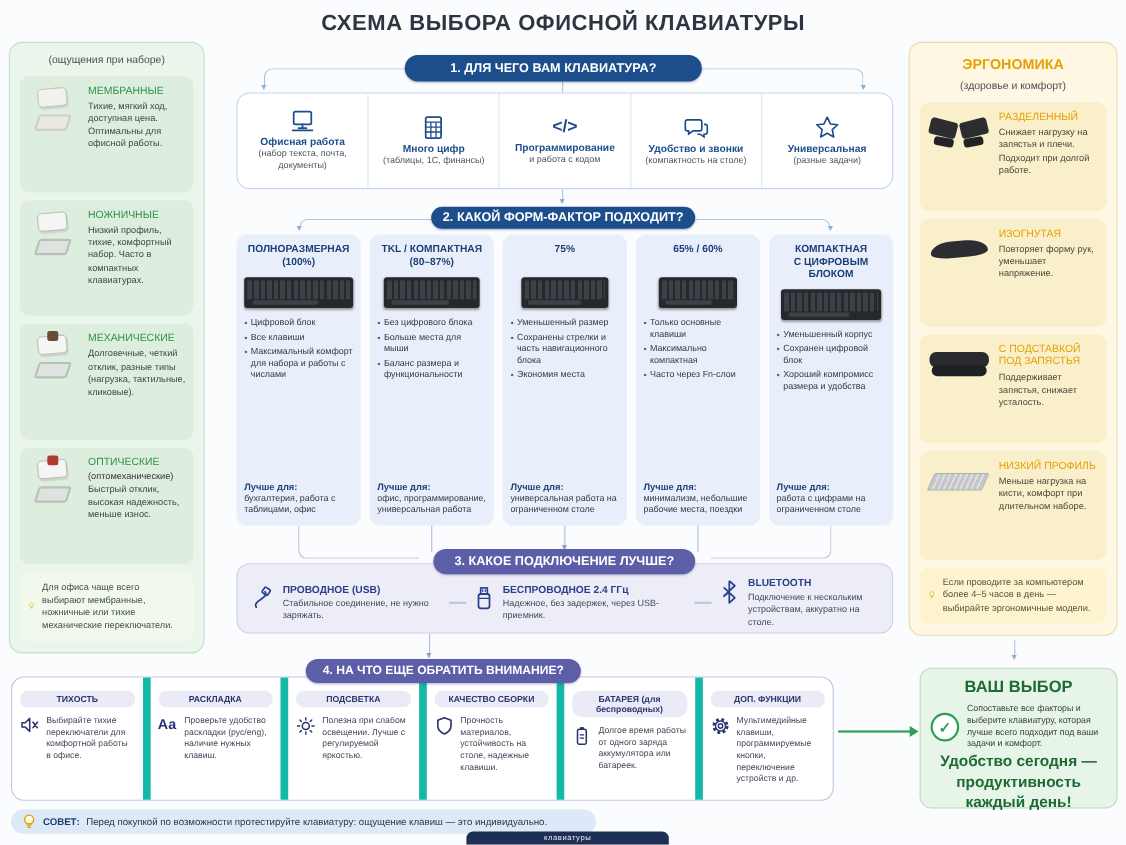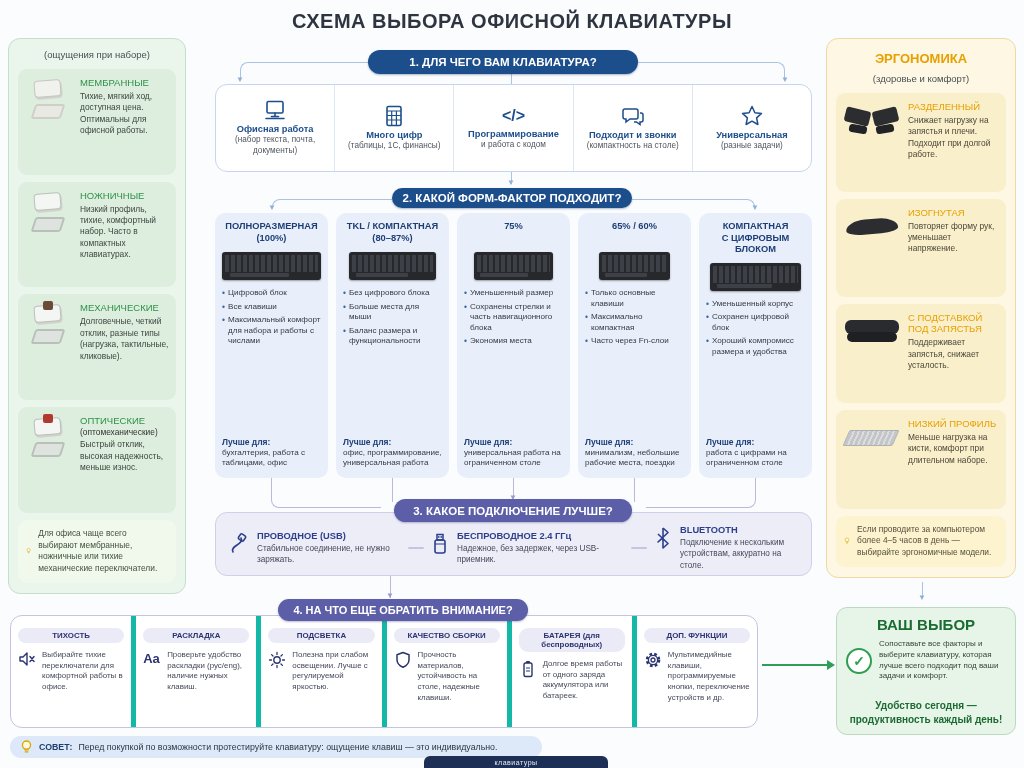--- a/index.html
+++ b/index.html
@@ -99,38 +99,38 @@
     border:1.5px solid #cfcfe8;border-radius:12px;display:flex;align-items:center;padding:12px 14px 4px;}
   .s3-opt{display:flex;gap:7px;align-items:flex-start;}
   .s3-icon{flex:0 0 20px;margin-top:2px;}
   .s3-name{font-size:9.3px;font-weight:bold;color:#2b3f8c;margin-bottom:2px;}
   .s3-desc{font-size:8.2px;color:#45485a;line-height:1.35;}
   .s3-sep{flex:0 0 16px;height:2px;background:#c4c6de;margin:0 6px;border-radius:1px;}
 
   
   .step4-box{position:absolute;left:10px;top:615px;width:748px;height:113px;background:#fff;
     border:1.5px solid #c3c3e2;border-radius:12px;display:flex;}
-  .s4-item{flex:1;padding:12px 7px 6px;border-right:5px solid #14b8a6;display:flex;flex-direction:column;}
+  .s4-item{flex:1;padding:12px 7px 6px;border-right:7px solid #14b8a6;display:flex;flex-direction:column;}
   .s4-item:last-child{border-right:none;}
   .s4-pill{background:#ebebf7;border-radius:9px;padding:3px 4px;text-align:center;
     font-size:7.9px;font-weight:bold;color:#2b3370;margin-bottom:7px;}
   .s4-row{display:flex;gap:6px;align-items:flex-start;}
   .s4-icon{flex:0 0 18px;margin-top:1px;}
   .s4-desc{font-size:7.9px;color:#45485a;line-height:1.35;}
   .aa-glyph{font-size:13px;font-weight:bold;color:#2b3370;line-height:16px;}
 
   
   .result{position:absolute;left:836px;top:607px;width:180px;height:128px;background:#e7f4e8;
     border:1.5px solid #bcd9bf;border-radius:11px;padding:8px 9px;display:flex;flex-direction:column;}
   .result-title{text-align:center;font-size:15px;font-weight:bold;color:#1c6b33;margin-bottom:6px;}
   .result-row{display:flex;gap:7px;align-items:center;}
   .check-circle{flex:0 0 26px;height:26px;border:2.5px solid #2f9e4f;border-radius:50%;
     display:flex;align-items:center;justify-content:center;color:#2f9e4f;font-size:14px;font-weight:bold;background:#fff;}
   .result-desc{font-size:8px;color:#38423a;line-height:1.35;}
-  .result-tag{margin-top:auto;text-align:center;font-size:10px;font-weight:bold;color:#1c6b33;line-height:1.35;}
+  .result-tag{margin-top:auto;text-align:center;font-size:14px;font-weight:bold;color:#1c6b33;line-height:1.35;}
 
   
   .advice{position:absolute;left:10px;top:736px;width:532px;height:22px;background:#dde9f8;border-radius:11px;
     display:flex;align-items:center;gap:6px;padding:0 10px;}
   .advice-label{font-size:8.8px;font-weight:bold;color:#1d3f6e;white-space:nowrap;}
   .advice-text{font-size:8.8px;color:#2c3642;white-space:nowrap;}
   .footerbar{position:absolute;left:424px;top:756px;width:184px;height:12px;background:#1d2f55;
     border-radius:6px 6px 0 0;display:flex;align-items:center;justify-content:center;
     color:#e8edf5;font-size:7px;letter-spacing:.5px;}
   .vline{border-left:1.5px solid #aac3e4;width:0;}
@@ -298,21 +298,21 @@
     <div class="s1-opt">
       <div class="code-glyph">&lt;/&gt;</div>
       <div class="s1-label">Программирование</div>
       <div class="s1-sub">и работа с кодом</div>
     </div>
     <div class="s1-opt">
       <svg width="24" height="22" viewBox="0 0 24 22">
         <path d="M4 4h11a2 2 0 012 2v6a2 2 0 01-2 2H9l-4 3v-3H4a2 2 0 01-2-2V6a2 2 0 012-2z" fill="none" stroke="#1d4e8c" stroke-width="1.5"></path>
         <path d="M19 8h1a2 2 0 012 2v5a2 2 0 01-2 2h-1v2.5L15.5 17H13" fill="none" stroke="#1d4e8c" stroke-width="1.5"></path>
       </svg>
-      <div class="s1-label">Подходит и звонки</div>
+      <div class="s1-label">Удобство и звонки</div>
       <div class="s1-sub">(компактность на столе)</div>
     </div>
     <div class="s1-opt">
       <svg width="24" height="22" viewBox="0 0 24 22">
         <path d="M12 1.5l2.9 6.2 6.6.7-4.9 4.5 1.3 6.6L12 16.2l-5.9 3.3 1.3-6.6L2.5 8.4l6.6-.7z" fill="none" stroke="#1d4e8c" stroke-width="1.5" stroke-linejoin="round"></path>
       </svg>
       <div class="s1-label">Универсальная</div>
       <div class="s1-sub">(разные задачи)</div>
     </div>
   </div>

